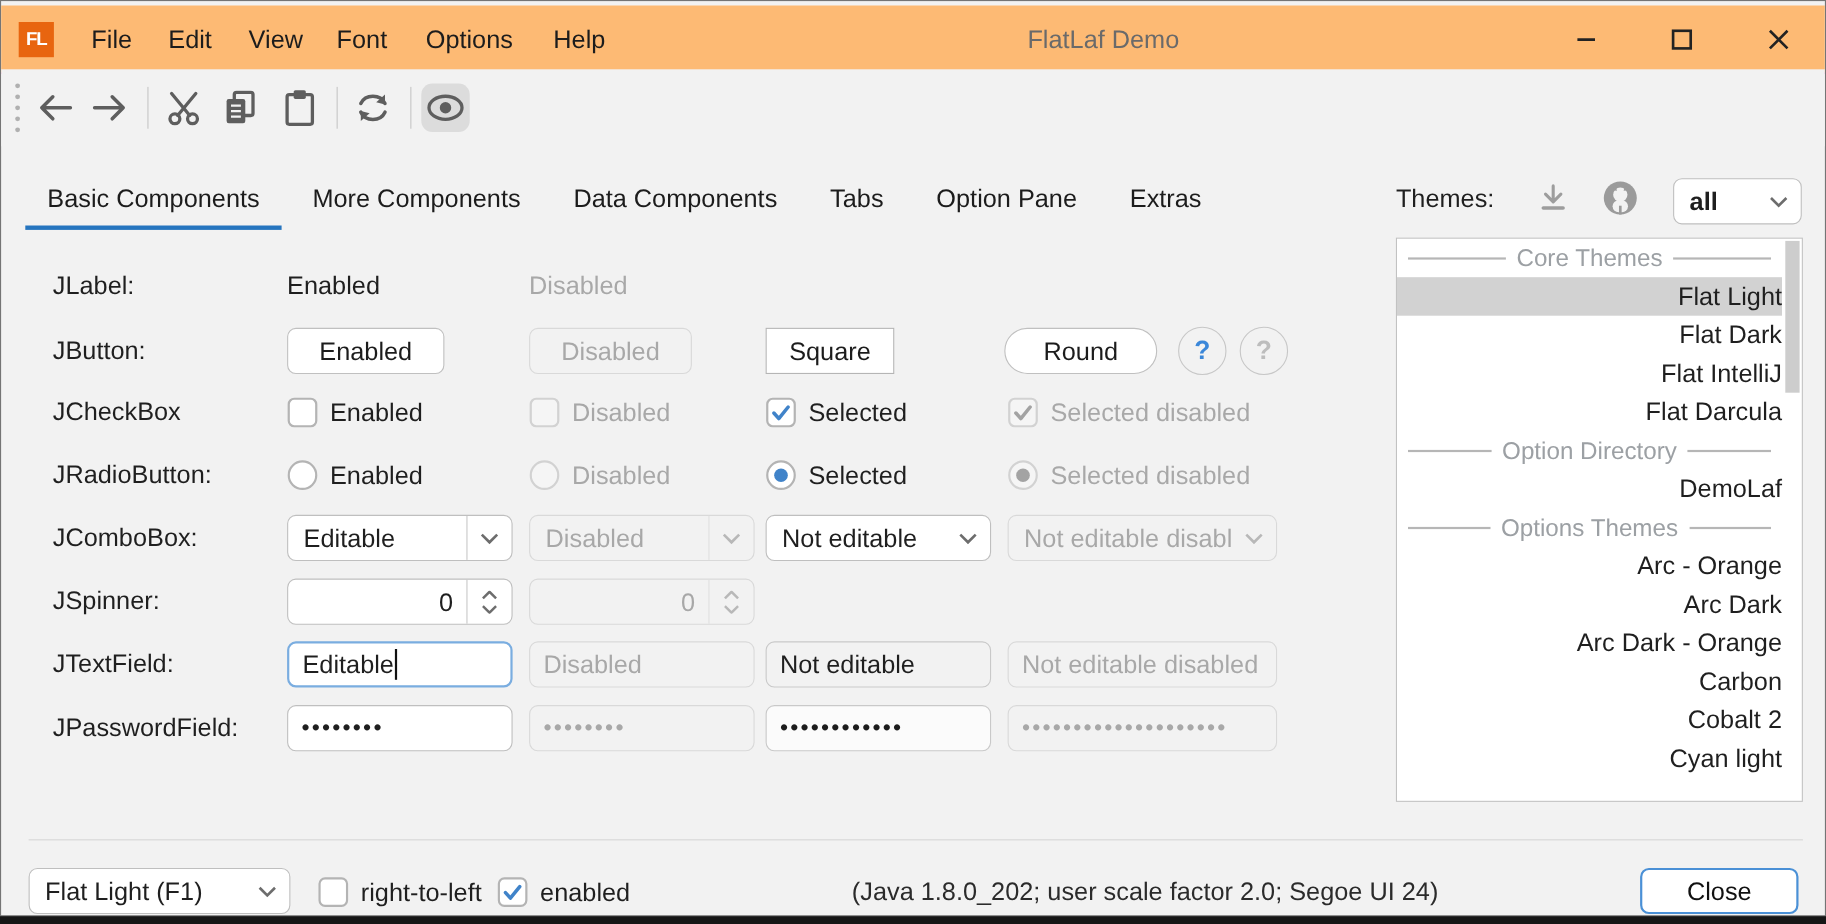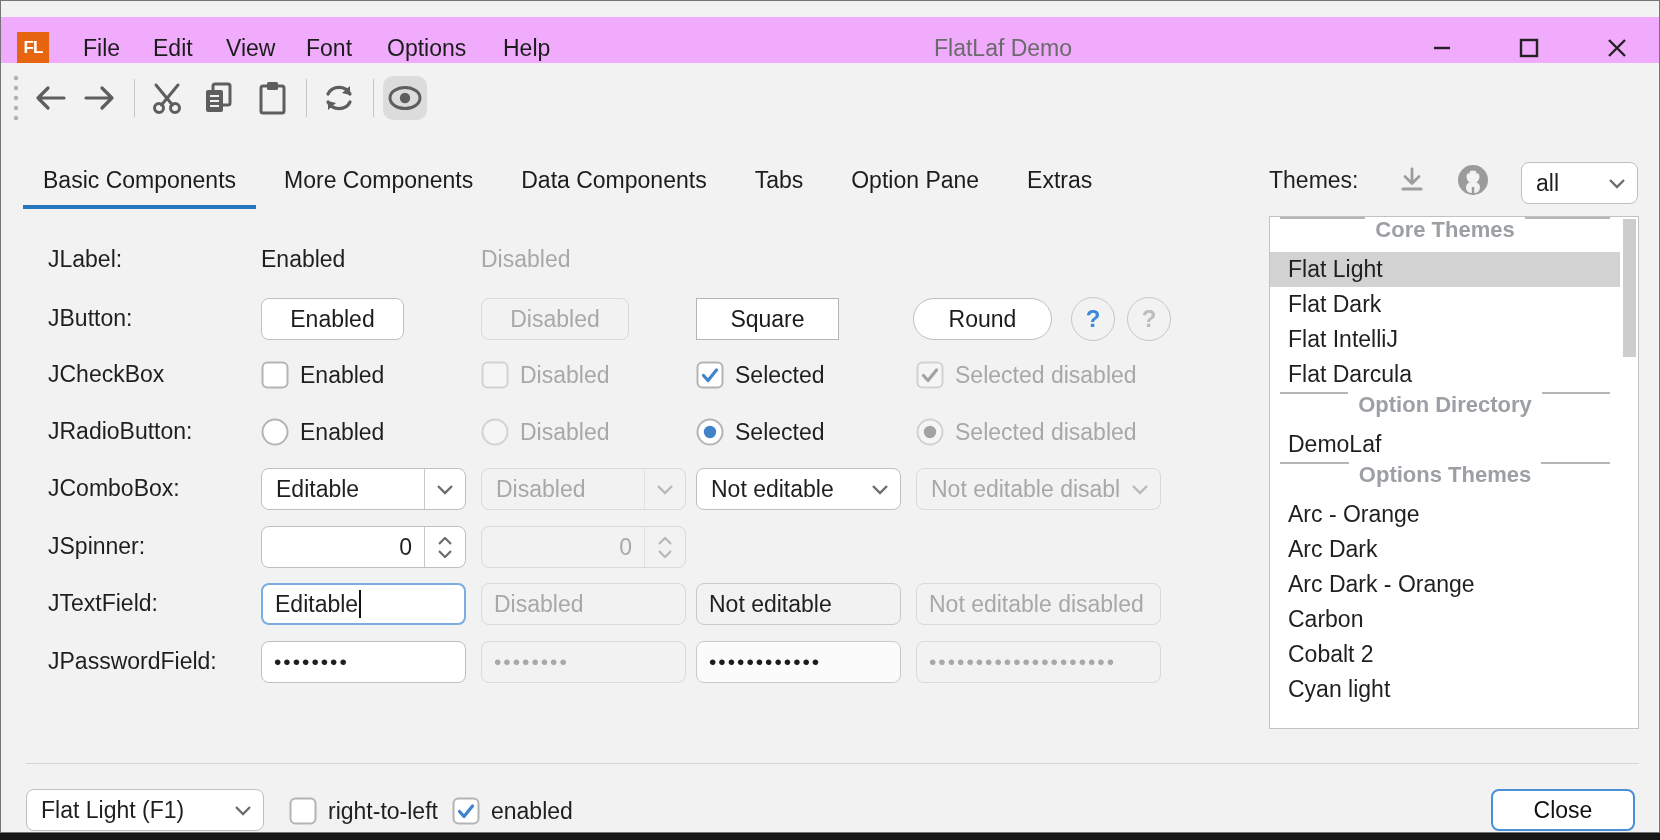--- a/index.html
+++ b/index.html
@@ -1,52 +1,52 @@
 <!DOCTYPE html>
 <html><head>
 <meta charset="utf-8">
 <style>
   * { margin:0; padding:0; box-sizing:border-box; }
   html,body { width:1660px; height:840px; }
   body { position:relative; background:#161616; font-family:"Liberation Sans", sans-serif; overflow:hidden; color:#1f1f1f; }
   .win { position:absolute; left:0; top:0; width:1660px; height:833px; background:#f2f2f2; border:1px solid #757575; overflow:hidden; }
 
   
-  .titlebar { position:absolute; left:0; top:16px; width:100%; height:62px; background:#f0abfc; border-bottom:7px solid #d946ef; }
+  .titlebar { position:absolute; left:0; top:4px; width:100%; height:62px; background:#fdba74; border-bottom:1px solid #d946ef; }
   .logo { position:absolute; left:16px; top:15px; width:32px; height:32px; background:#e8650f; color:#fff; font-weight:bold; font-size:17px; display:flex; align-items:center; justify-content:center; letter-spacing:-1px; }
   .menu-item { position:absolute; top:0; height:62px; line-height:62px; font-size:23px; color:#1c1c1c; cursor:default; }
   .win-title { position:absolute; left:933px; top:0; height:62px; line-height:62px; font-size:23px; color:#6a6a6a; }
   .winbtn { position:absolute; top:0; width:46px; height:62px; display:flex; align-items:center; justify-content:center; }
 
   
   .toolbar { position:absolute; left:0; top:62px; width:100%; height:70px; background:#f2f2f2; }
   .tb-item { position:absolute; top:0; height:70px; display:flex; align-items:center; justify-content:center; }
   .tb-sep { position:absolute; top:16px; width:1px; height:38px; background:#c6c6c6; }
   .tb-toggle { position:absolute; left:382px; top:13px; width:44px; height:44px; background:#dcdcdc; border-radius:10px; display:flex; align-items:center; justify-content:center; }
 
   
   .tabsbar { position:absolute; left:18px; top:150px; height:58px; display:flex; }
   .tab { position:relative; padding:0 24px; height:58px; display:flex; align-items:center; font-size:23px; color:#1c1c1c; }
   .tab.sel .underline { position:absolute; left:4px; right:4px; bottom:0; height:4px; background:#2675bf; }
 
   
   .themes-label { position:absolute; left:1268px; top:150px; height:58px; line-height:58px; font-size:23px; }
   .hdr-icon { position:absolute; top:150px; height:58px; display:flex; align-items:center; }
   .combo, .spinner, .tfield { background:#fff; border:1.5px solid #bfbfbf; border-radius:8px; display:flex; align-items:center; font-size:23px; }
-  .all-combo { position:absolute; left:1520px; top:161px; width:117px; height:42px; }
+  .all-combo { position:absolute; left:1520px; top:161px; width:117px; height:42px;font-weight:bold; }
   .combo .cb-text { flex:1; padding-left:14px; white-space:nowrap; overflow:hidden; }
   .combo .cb-div { width:1px; height:100%; background:#c8c8c8; }
   .combo .cb-arrow { width:40px; display:flex; align-items:center; justify-content:center; }
   .combo.disabled, .tfield.disabled { background:#f2f2f2; border-color:#d9d9d9; color:#a8a8a8; }
   .combo.disabled .cb-div { background:#e0e0e0; }
 
   .theme-list { position:absolute; left:1268px; top:215px; width:370px; height:513px; background:#fff; border:1px solid #c2c2c2; overflow:hidden; }
-  .theme-row { height:35px; display:flex; align-items:center; width:calc(100% - 18px); font-size:23px; padding-left:18px; }
+  .theme-row { height:35px; display:flex; align-items:center; width:calc(100% - 18px); font-size:23px; padding-left:18px;justify-content:flex-end; }
   .theme-row.sel { background:#d2d2d2; }
-  .theme-sep { height:35px; display:flex; align-items:flex-start; width:calc(100% - 18px); color:#9ca0a4; font-size:22px;font-weight:bold; }
+  .theme-sep { height:35px; display:flex; align-items:center; width:calc(100% - 18px); color:#9ca0a4; font-size:22px; }
   .theme-sep i { flex:1; height:2px; background:#b6b6b6; margin:0 10px; }
   .theme-sep span { white-space:nowrap; }
   .vscroll-thumb { position:absolute; right:2px; top:2px; width:13px; height:138px; background:#cdcdcd; }
 
   
   .rowlabel { position:absolute; left:47px; width:205px; font-size:23px; }
   .txt { position:absolute; font-size:23px; }
   .gray { color:#a8a8a8; }
   .btn { position:absolute; height:42px; background:#fff; border:1.5px solid #c0c0c0; border-radius:8px; display:flex; align-items:center; justify-content:center; font-size:23px; color:#1c1c1c; }
   .btn.disabled { background:#f2f2f2; border-color:#d9d9d9; color:#a8a8a8; }
@@ -272,21 +272,21 @@
   <div class="txt" style="left:260px;top:245px">Enabled</div>
   <div class="txt gray" style="left:480px;top:245px">Disabled</div>
 
   <div class="rowlabel" style="top:304px">JButton:</div>
   <div class="btn" style="left:260px;top:297px;width:143px">
       <span>Enabled</span>
     </div>
   <div class="btn disabled" style="left:480px;top:297px;width:148px">
       <span>Disabled</span>
     </div>
-  <div class="btn square" style="left:695px;top:297px;width:143px">
+  <div class="btn square" style="left:695px;top:297px;width:117px">
       <span>Square</span>
     </div>
   <div class="btn round" style="left:912px;top:297px;width:139px">
       <span>Round</span>
     </div>
   <div class="helpbtn" style="left:1070px;top:296px">
       <span>?</span>
     </div>
   <div class="helpbtn disabled" style="left:1126px;top:296px">
       <span>?</span>
@@ -454,18 +454,19 @@
       </svg>
     <span>right-to-left</span>
   </div>
   <div class="b-check" style="left:451px">
     <svg width="28" height="28" viewBox="0 0 28 28">
         <rect x="1.5" y="1.5" width="25" height="25" rx="5" fill="#fff" stroke="#b4b4b4" stroke-width="2"></rect>
         <polyline points="7.5,14.5 12,19.5 20.5,9" fill="none" stroke="#4083c9" stroke-width="3.2" stroke-linecap="round" stroke-linejoin="round"></polyline>
       </svg>
     <span>enabled</span>
   </div>
+  <div class="statusline">(Java 1.8.0_202;  user scale factor 2.0; Segoe UI 24)</div>
   <div class="close-btn">
       <span>Close</span>
     </div>
 
 </div>
 <div class="darkstrip"></div>
 
 </body></html>

